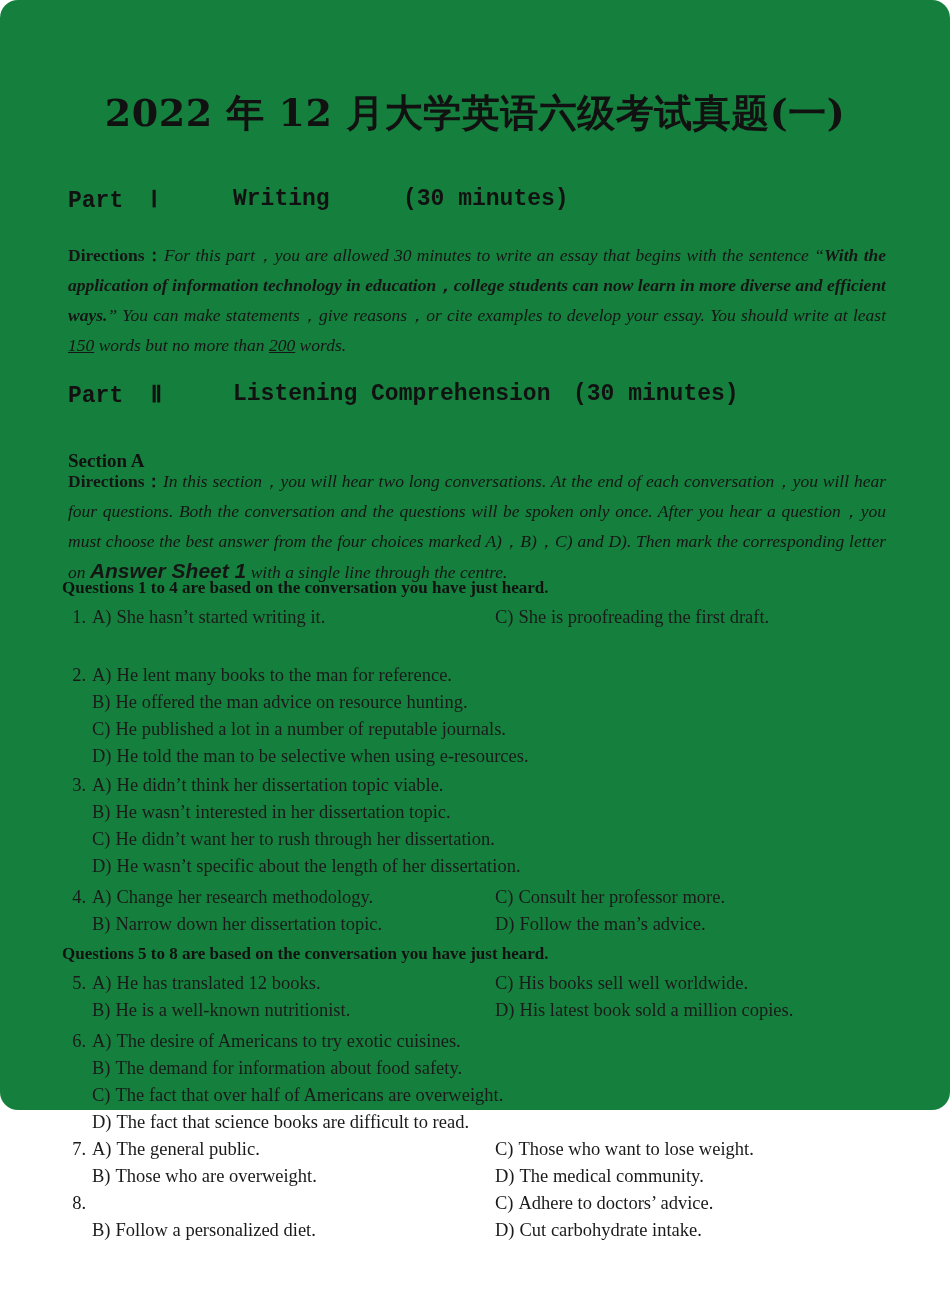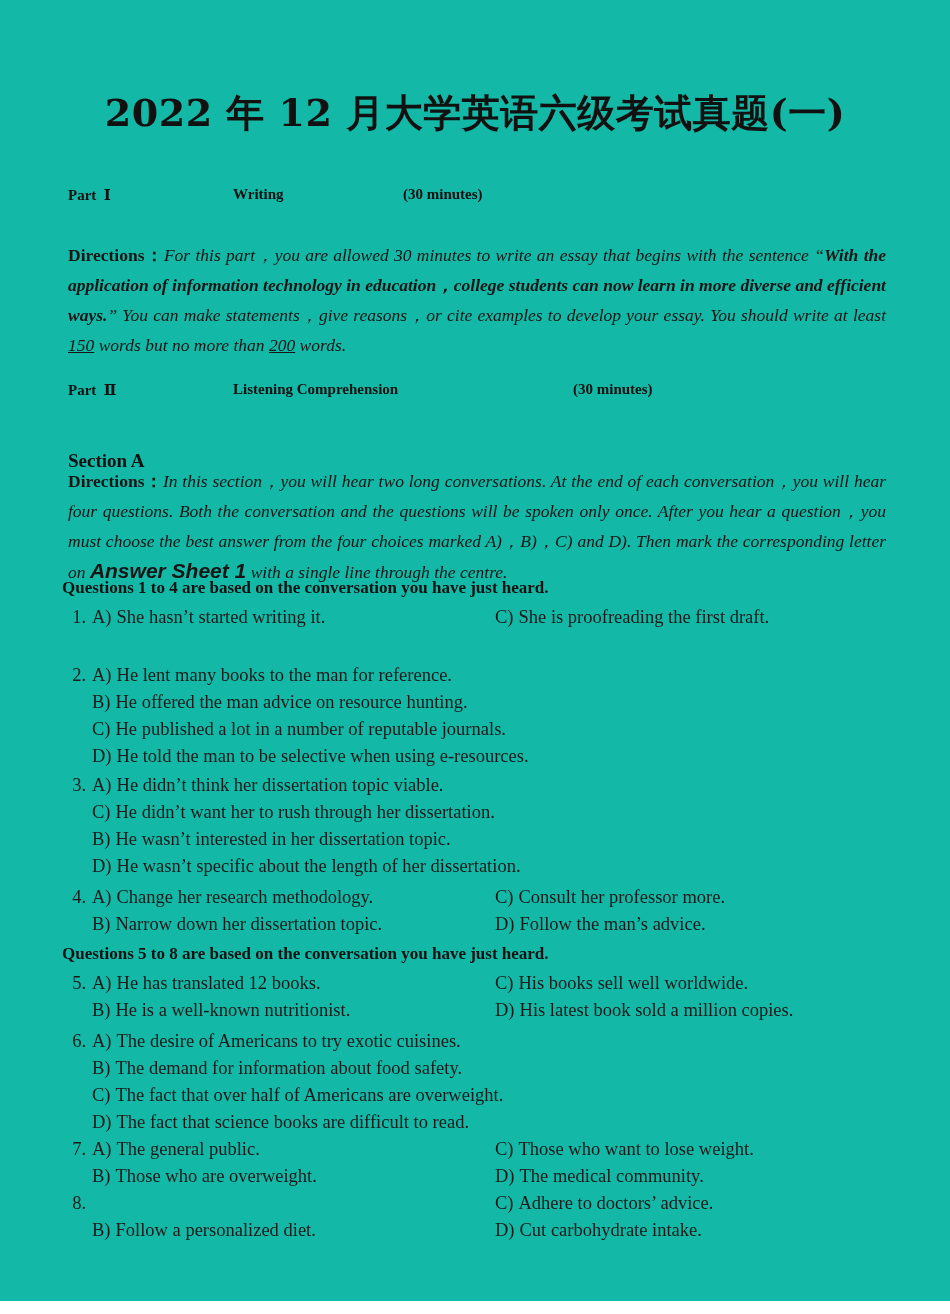--- a/index.html
+++ b/index.html
@@ -12,45 +12,47 @@
     height: 1314px;
     position: relative;
     font-family: "Liberation Serif", "DejaVu Serif", serif;
     color: #1a1a1a;
     overflow: hidden;
   }
   .page {
     position: absolute;
     left: 0; top: 0;
     width: 950px;
-    height: 1301px;
-    background: #14b8a6;
+    height: 1110px;
+    background: #15803d;
+    border-radius: 18px;
   }
   
   .doc-title {
     position: absolute;
     left: 0; top: 88px;
     width: 950px;
     text-align: center;
     font-family: "DejaVu Serif", "Liberation Serif", serif;
     font-weight: 700;
     font-size: 38px;
     letter-spacing: 0.5px;
     color: #111;
     white-space: nowrap;
   }
   
   .part-head {
     position: absolute;
     left: 68px;
     width: 820px;
     font-weight: 700;
-    font-size: 15px;
-    color: #111;
-    white-space: nowrap;
+    font-size: 23px;
+    color: #111;
+    white-space: nowrap;
+    font-family: Liberation Mono, monospace;
   }
   .part-head .ph-part   { display:inline-block; width: 95px; }
   .part-head .ph-name   { position:absolute; }
   .part-head .ph-time   { position:absolute; }
 
   #part1-head { top: 186px; }
   #part1-head .ph-name { left: 165px; text-align: center; }
   #part1-head .ph-time { left: 335px; }
   #part2-head { top: 381px; }
   #part2-head .ph-name { left: 165px; }
@@ -184,24 +186,24 @@
       <span class="opt-left"><span class="opt-letter">D)</span><span>He told the man to be selective when using e-resources.</span></span>
     </div>
   </div>
 
   <div class="qblock" id="q3">
     <div class="qrow">
       <span class="qnum">3.</span>
       <span class="opt-left"><span class="opt-letter">A)</span><span>He didn’t think her dissertation topic viable.</span></span>
     </div>
     <div class="qrow">
+      <span class="opt-left"><span class="opt-letter">B)</span><span>He wasn’t interested in her dissertation topic.</span></span>
+    </div>
+    <div class="qrow">
       <span class="opt-left"><span class="opt-letter">C)</span><span>He didn’t want her to rush through her dissertation.</span></span>
-    </div>
-    <div class="qrow">
-      <span class="opt-left"><span class="opt-letter">B)</span><span>He wasn’t interested in her dissertation topic.</span></span>
     </div>
     <div class="qrow">
       <span class="opt-left"><span class="opt-letter">D)</span><span>He wasn’t specific about the length of her dissertation.</span></span>
     </div>
   </div>
 
   <div class="qblock" id="q4">
     <div class="qrow">
       <span class="qnum">4.</span>
       <span class="opt-left"><span class="opt-letter">A)</span><span>Change her research methodology.</span></span>

